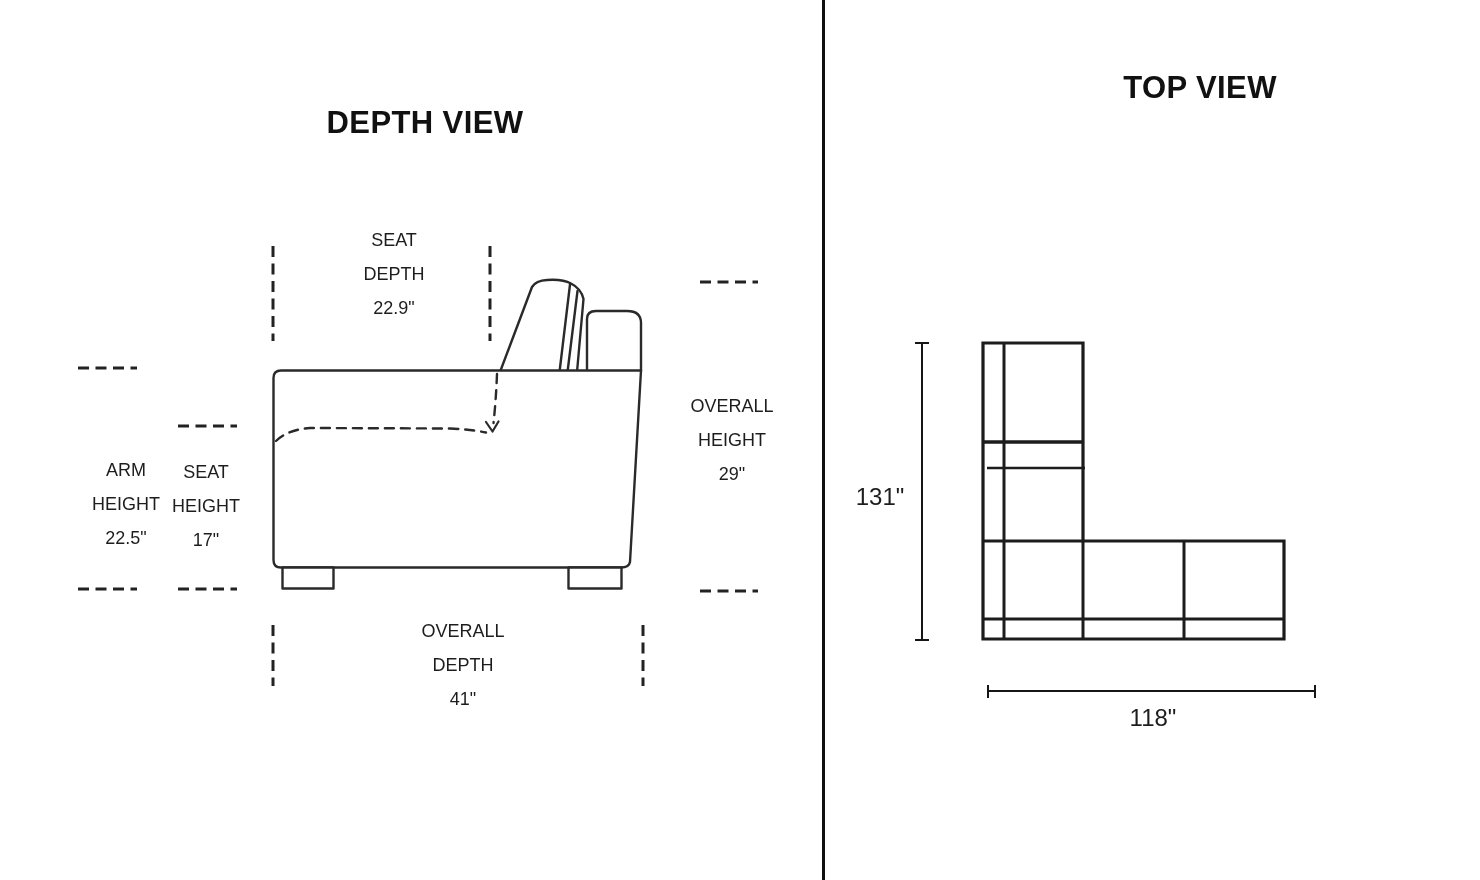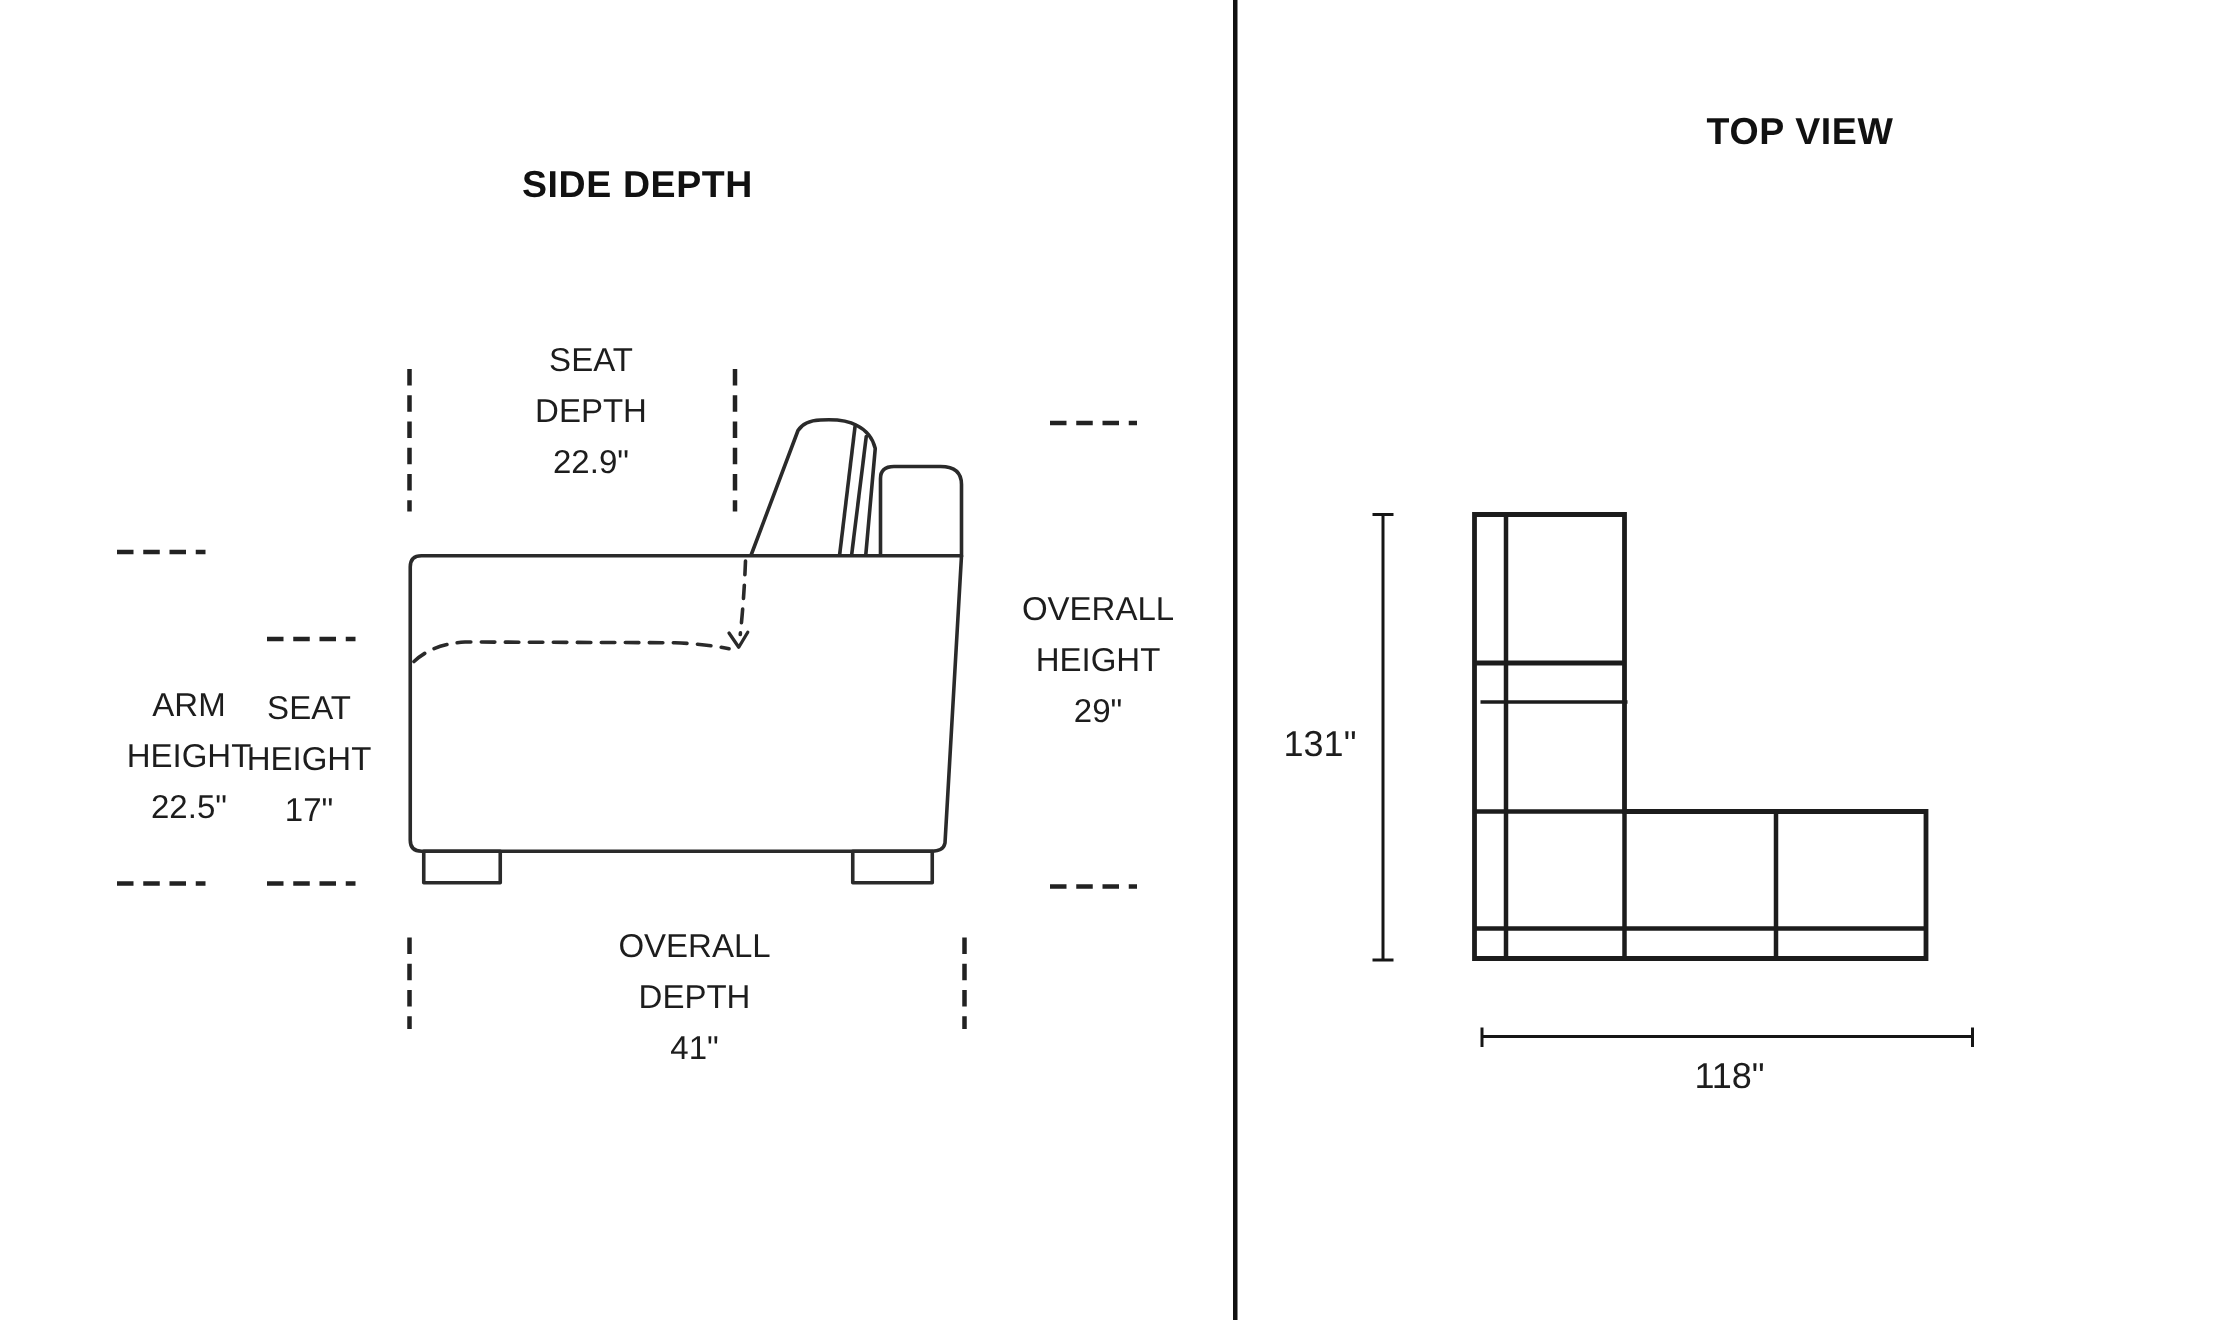--- a/index.html
+++ b/index.html
@@ -15,29 +15,29 @@
   .panel-svg { position: absolute; top: 0; }
   .divider {
     position: absolute;
     top: 0;
     height: 880px;
     width: 2.5px;
     background: #101010;
   }
   .label {
     position: absolute;
-    font-size: 22px;
+    font-size: 18px;
     line-height: 34px;
     color: #1d1d1d;
     text-align: center;
     white-space: nowrap;
   }
   .view-title {
     position: absolute;
-    font-size: 25px;
+    font-size: 31px;
     line-height: 34px;
     font-weight: 700;
     letter-spacing: 0.4px;
     color: #111111;
     text-align: center;
     white-space: nowrap;
   }
   .dim-number {
     position: absolute;
     font-size: 24px;
@@ -104,21 +104,21 @@
     <g fill="none" stroke="#161616" stroke-width="2" stroke-linecap="butt">
       <path d="M922,343 V640"></path>
       <path d="M915,343 H929"></path>
       <path d="M915,640 H929"></path>
       <path d="M988,691 H1315"></path>
       <path d="M988,685 V698"></path>
       <path d="M1315,685 V698"></path>
     </g>
   </svg>
 
-  <div class="view-title" style="left:325px; top:106px; width:200px;">SIDE DEPTH</div>
+  <div class="view-title" style="left:325px; top:106px; width:200px;">DEPTH VIEW</div>
 
   <div class="label" style="left:299px; top:223px; width:190px;">
     <div>SEAT</div>
     <div>DEPTH</div>
     <div>22.9"</div>
   </div>
 
   <div class="label" style="left:51px; top:453px; width:150px;">
     <div>ARM</div>
     <div>HEIGHT</div>

